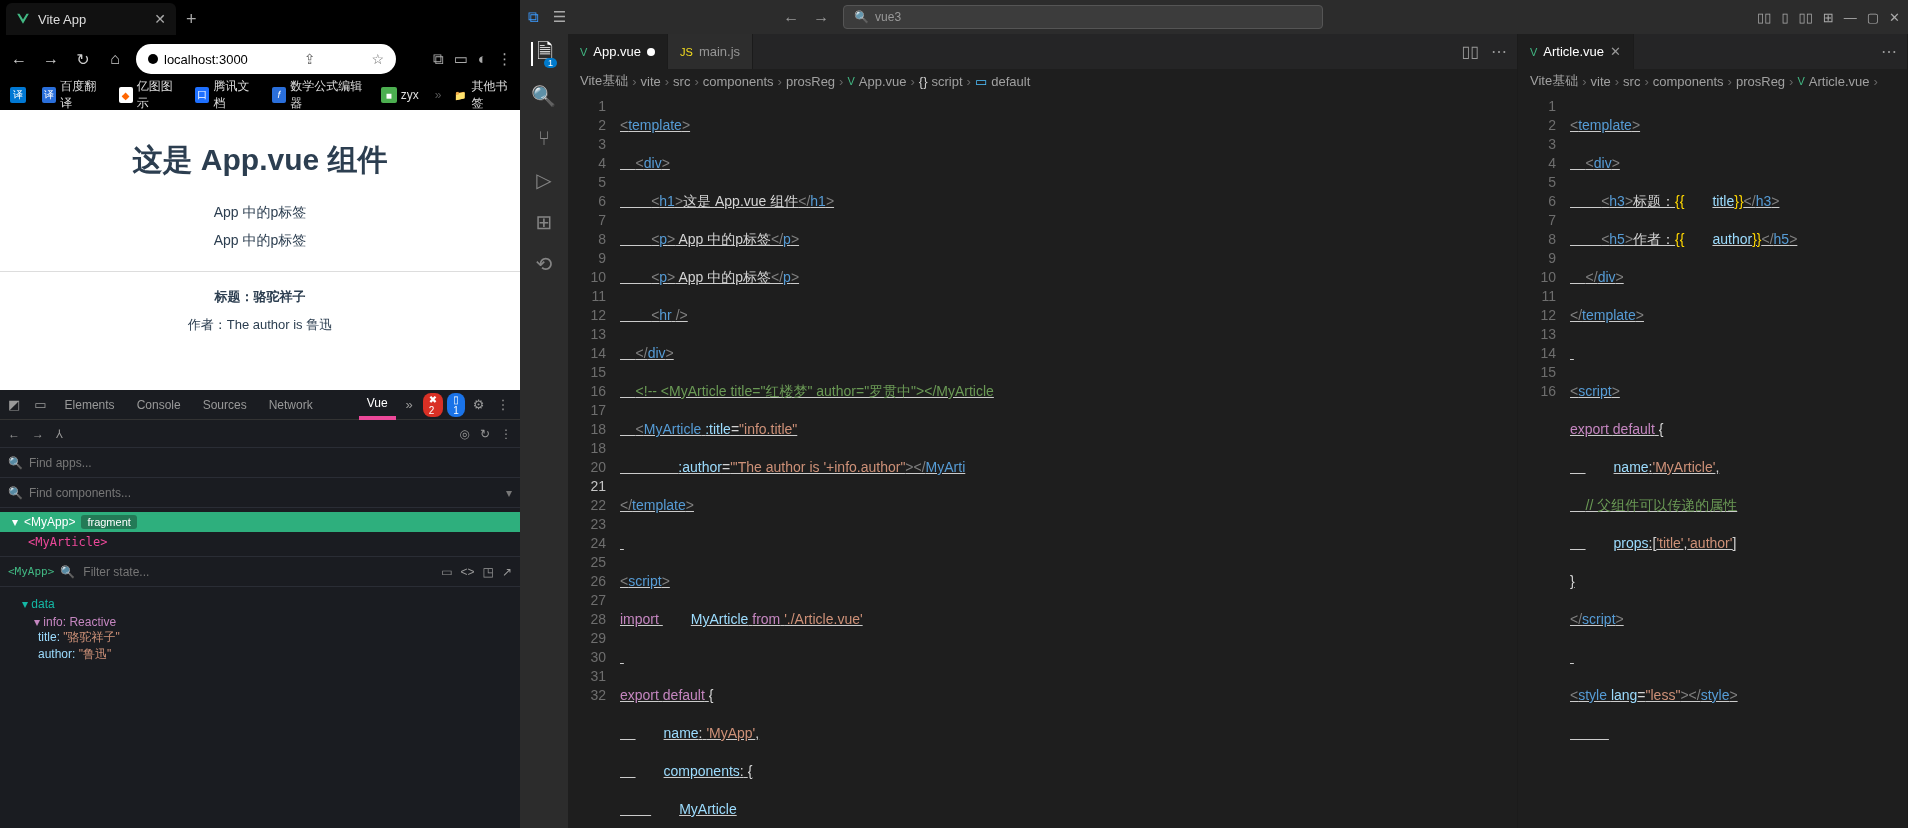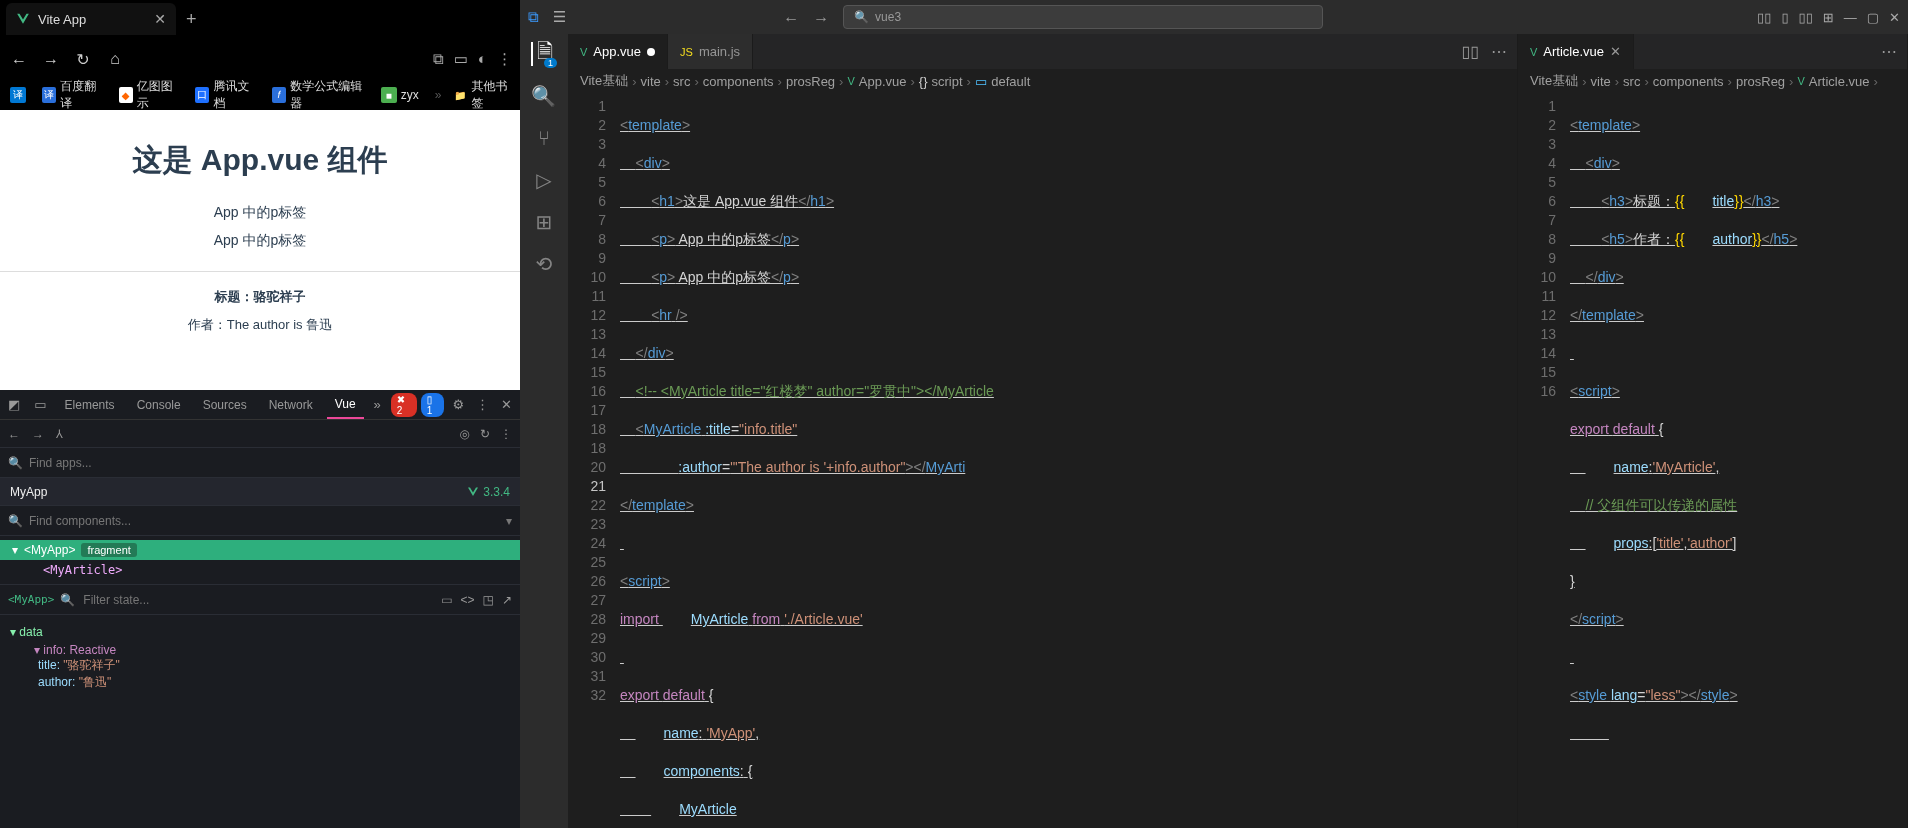--- a/index.html
+++ b/index.html
@@ -28,40 +28,40 @@
 .page p { font-size:14px; color:#2c3e50; margin:5px 0; }
 .page hr { width:100%; border:none; border-top:1px solid #ddd; margin:16px 0; }
 .page h3 { font-size:13px; font-weight:700; color:#2c3e50; margin-bottom:10px; }
 .page h5 { font-size:13px; color:#2c3e50; font-weight:500; }
 
 
 .devtools { flex:1; background:#1a1c21; display:flex; flex-direction:column; font-family:Menlo,Consolas,monospace; font-size:12px; }
 .dt-tabs { height:30px; display:flex; align-items:center; border-bottom:1px solid #333; padding:0 4px; gap:6px; }
 .dt-ic { color:#999; font-size:13px; padding:0 4px; }
 .dt-tab { padding:6px 8px; color:#999; font-size:12px; }
-.dt-tab.active { color:#fff; border-bottom:2px solid #ec4899; }
+.dt-tab.active { color:#fff; border-bottom:4px solid #ec4899;margin-left:32px; }
 .dt-err { margin-left:auto; display:flex; gap:4px; align-items:center; }
 .badge { padding:1px 6px; border-radius:8px; font-size:10px; }
 .badge.red { background:#d93025; color:#fff; }
 .badge.blue { background:#1a73e8; color:#fff; }
 .dt-bar { height:28px; display:flex; align-items:center; padding:0 8px; border-bottom:1px solid #2a2d35; color:#999; gap:12px; }
 .dt-bar .right { margin-left:auto; display:flex; gap:10px; }
 .dt-search { height:30px; display:flex; align-items:center; padding:0 8px; border-bottom:1px solid #2a2d35; color:#777; gap:6px; }
 .dt-app { height:28px; display:flex; align-items:center; padding:0 10px; border-bottom:1px solid #2a2d35; color:#eee; background:#24262e; }
 .dt-ver { margin-left:auto; color:#42b883; display:flex; gap:4px; align-items:center; }
 .dt-tree { padding:4px 0; border-bottom:1px solid #2a2d35; }
 .tree-row { padding:3px 12px; color:#42b883; font-family:Menlo,Consolas,monospace; }
 .tree-row.sel { background:#2eaf7d; color:#fff; display:flex; align-items:center; gap:6px; }
 .frag { background:#237a56; padding:1px 6px; border-radius:3px; font-size:11px; }
-.tree-row.child { padding-left:28px; color:#f0abfc;margin-left:15px; }
+.tree-row.child { padding-left:28px; color:#ec4899; }
 .dt-state-bar { height:30px; display:flex; align-items:center; padding:0 8px; border-bottom:1px solid #2a2d35; }
 .crumb { color:#42b883; font-family:Menlo,Consolas,monospace; font-size:11px; }
 .dt-input { background:none; border:none; color:#999; font-size:12px; margin-left:8px; flex:1; }
 .dt-state { padding:6px 10px; color:#bbb; font-family:Menlo,Consolas,monospace; font-size:12px; }
-.dt-sec { color:#86efac; margin:4px 0; }
+.dt-sec { color:#14b8a6; margin:4px 12px; }
 .dt-key { color:#c586c0; margin-left:24px; }
 .dt-prop { margin-left:28px; color:#9cdcfe; }
 .dt-val { color:#ce9178; }
 
 
 .vscode { flex:1; display:flex; background:#1e1e1e; color:#ccc; font-family:"Segoe UI",sans-serif; }
 .vs-titlebar { height:34px; background:#2c2c2c; display:flex; align-items:center; position:absolute; top:0; left:520px; right:0; padding:0 8px; }
 .vs-title-icons { display:flex; gap:14px; color:#aaa; font-size:15px; }
 .vs-nav { margin-left:auto; margin-right:auto; display:flex; gap:14px; color:#999; font-size:16px; align-items:center; }
 .vs-search { width:480px; height:24px; background:#3c3c3c; border:1px solid #555; border-radius:4px; display:flex; align-items:center; padding:0 10px; color:#999; font-size:12px; gap:6px; }
@@ -114,20 +114,26 @@
       <span>Vite App</span>
       <span class="tab-close">✕</span>
     </div>
     <span class="new-tab">+</span>
   </div>
   <div class="toolbar">
     <span class="nav-icon">←</span>
     <span class="nav-icon">→</span>
     <span class="nav-icon">↻</span>
     <span class="nav-icon">⌂</span>
+    <div class="address">
+      <span class="ad-lock"></span>
+      <span>localhost:3000</span>
+      <span class="ad-star">⇪</span>
+      <span class="ad-star">☆</span>
+    </div>
     <div class="tb-right">
       <span>⧉</span>
       <span>▭</span>
       <span>◐</span>
       <span>⋮</span>
     </div>
   </div>
   <div class="bookmarks">
     <div class="bm">
         <span class="bm-ic" style="background:#0078d4;color:#fff">译</span>
@@ -191,29 +197,20 @@
       <span>⅄</span>
       <div class="right">
         <span>◎</span>
         <span>↻</span>
         <span>⋮</span>
       </div>
     </div>
     <div class="dt-search">
       <span>🔍</span>
       <span>Find apps...</span>
-    </div>
-    <div class="dt-app">
-      <span>MyApp</span>
-      <span class="dt-ver">
-        <svg width="12" height="12" viewBox="0 0 24 24">
-            <path fill="#42b883" d="M2 3l10 17L22 3h-4l-6 10L6 3z"></path>
-          </svg>
-        <span>3.3.4</span>
-      </span>
     </div>
     <div class="dt-search">
       <span>🔍</span>
       <span>Find components...</span>
       <span style="margin-left:auto">▾</span>
     </div>
     <div class="dt-tree">
       <div class="tree-row sel">
         <span>▾</span>
           <span>&lt;MyApp&gt;</span>

